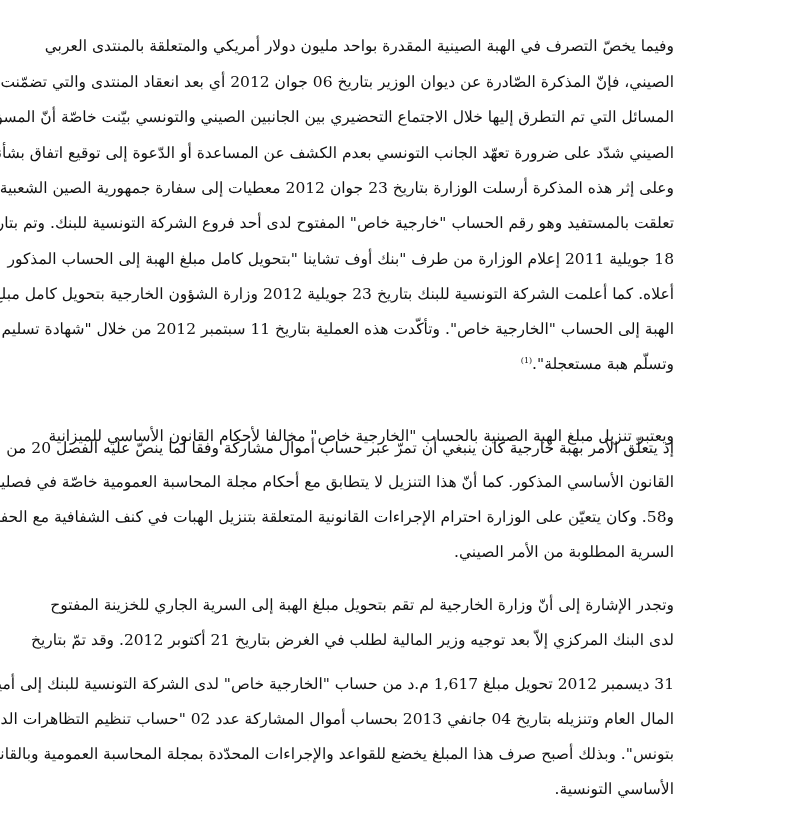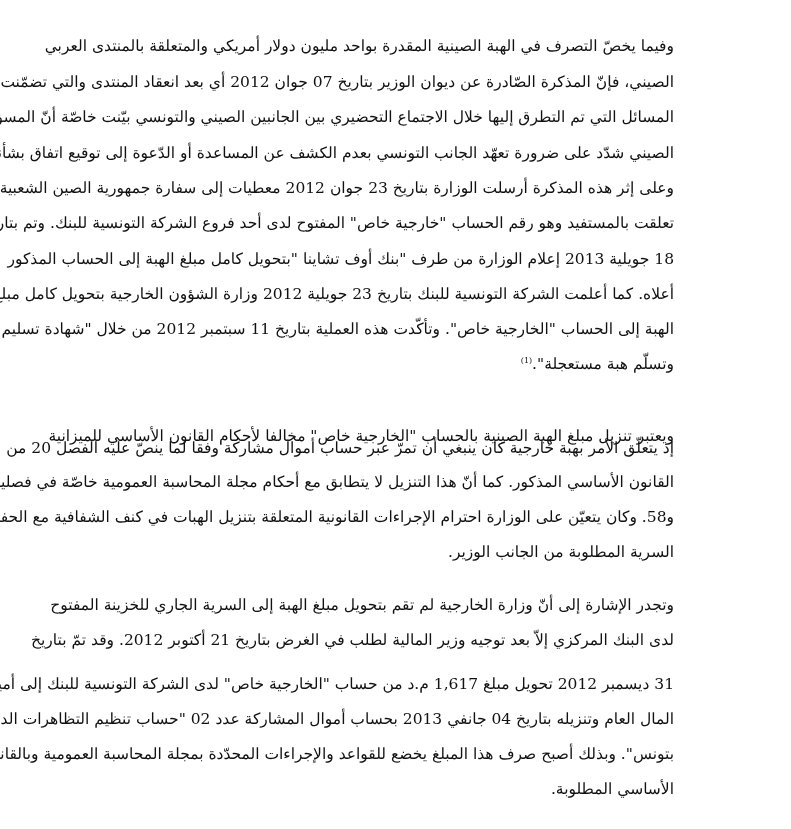--- a/index.html
+++ b/index.html
@@ -46,43 +46,43 @@
       vertical-align: 6px;
     }
   </style>
 </head>
 <body>
 
 <div class="page">
 
   <div>
     <div class="line indent" style="top:30px">وفيما يخصّ التصرف في الهبة الصينية المقدرة بواحد مليون دولار أمريكي والمتعلقة بالمنتدى العربي</div>
-    <div class="line" style="top:66px">الصيني، فإنّ المذكرة الصّادرة عن ديوان الوزير بتاريخ 07 جوان 2012 أي بعد انعقاد المنتدى والتي تضمّنت</div>
+    <div class="line" style="top:66px">الصيني، فإنّ المذكرة الصّادرة عن ديوان الوزير بتاريخ 06 جوان 2012 أي بعد انعقاد المنتدى والتي تضمّنت</div>
     <div class="line" style="top:101px">المسائل التي تم التطرق إليها خلال الاجتماع التحضيري بين الجانبين الصيني والتونسي بيّنت خاصّة أنّ المسؤول</div>
     <div class="line" style="top:137px">الصيني شدّد على ضرورة تعهّد الجانب التونسي بعدم الكشف عن المساعدة أو الدّعوة إلى توقيع اتفاق بشأنها .</div>
     <div class="line" style="top:172px">وعلى إثر هذه المذكرة أرسلت الوزارة بتاريخ 23 جوان 2012 معطيات إلى سفارة جمهورية الصين الشعبية بتونس</div>
     <div class="line" style="top:207px">تعلقت بالمستفيد وهو رقم الحساب "خارجية خاص" المفتوح لدى أحد فروع الشركة التونسية للبنك. وتم بتاريخ</div>
-    <div class="line" style="top:243px">18 جويلية 2013 إعلام الوزارة من طرف "بنك أوف تشاينا "بتحويل كامل مبلغ الهبة إلى الحساب المذكور</div>
+    <div class="line" style="top:243px">18 جويلية 2011 إعلام الوزارة من طرف "بنك أوف تشاينا "بتحويل كامل مبلغ الهبة إلى الحساب المذكور</div>
     <div class="line" style="top:278px">أعلاه. كما أعلمت الشركة التونسية للبنك بتاريخ 23 جويلية 2012 وزارة الشؤون الخارجية بتحويل كامل مبلغ</div>
     <div class="line" style="top:313px">الهبة إلى الحساب "الخارجية خاص". وتأكّدت هذه العملية بتاريخ 11 سبتمبر 2012 من خلال "شهادة تسليم</div>
     <div class="line last" style="top:348px">
       <span>وتسلّم هبة مستعجلة".</span><sup>(1)</sup>
     </div>
   </div>
 
   <div>
     <div class="line indent" style="top:420px">ويعتبر تنزيل مبلغ الهبة الصينية بالحساب "الخارجية خاص" مخالفا لأحكام القانون الأساسي للميزانية</div>
     <div class="line" style="top:432px">إذ يتعلّق الأمر بهبة خارجية كان ينبغي أن تمرّ عبر حساب أموال مشاركة وفقا لما ينصّ عليه الفصل 20 من</div>
     <div class="line" style="top:466px">القانون الأساسي المذكور. كما أنّ هذا التنزيل لا يتطابق مع أحكام مجلة المحاسبة العمومية خاصّة في فصليها 55</div>
     <div class="line" style="top:501px">و58. وكان يتعيّن على الوزارة احترام الإجراءات القانونية المتعلقة بتنزيل الهبات في كنف الشفافية مع الحفاظ على</div>
-    <div class="line last" style="top:536px">السرية المطلوبة من الجانب الوزير.</div>
+    <div class="line last" style="top:536px">السرية المطلوبة من الأمر الصيني.</div>
   </div>
 
   <div>
     <div class="line indent" style="top:589px">وتجدر الإشارة إلى أنّ وزارة الخارجية لم تقم بتحويل مبلغ الهبة إلى السرية الجاري للخزينة المفتوح</div>
     <div class="line" style="top:624px">لدى البنك المركزي إلاّ بعد توجيه وزير المالية لطلب في الغرض بتاريخ 21 أكتوبر 2012. وقد تمّ بتاريخ</div>
     <div class="line" style="top:668px">31 ديسمبر 2012 تحويل مبلغ 1,617 م.د من حساب "الخارجية خاص" لدى الشركة التونسية للبنك إلى أمين</div>
     <div class="line" style="top:703px">المال العام وتنزيله بتاريخ 04 جانفي 2013 بحساب أموال المشاركة عدد 02 "حساب تنظيم التظاهرات الدولية</div>
     <div class="line" style="top:738px">بتونس". وبذلك أصبح صرف هذا المبلغ يخضع للقواعد والإجراءات المحدّدة بمجلة المحاسبة العمومية وبالقانون</div>
-    <div class="line last" style="top:773px">الأساسي المطلوبة.</div>
+    <div class="line last" style="top:773px">الأساسي التونسية.</div>
   </div>
 
 </div>
 
 </body></html>

